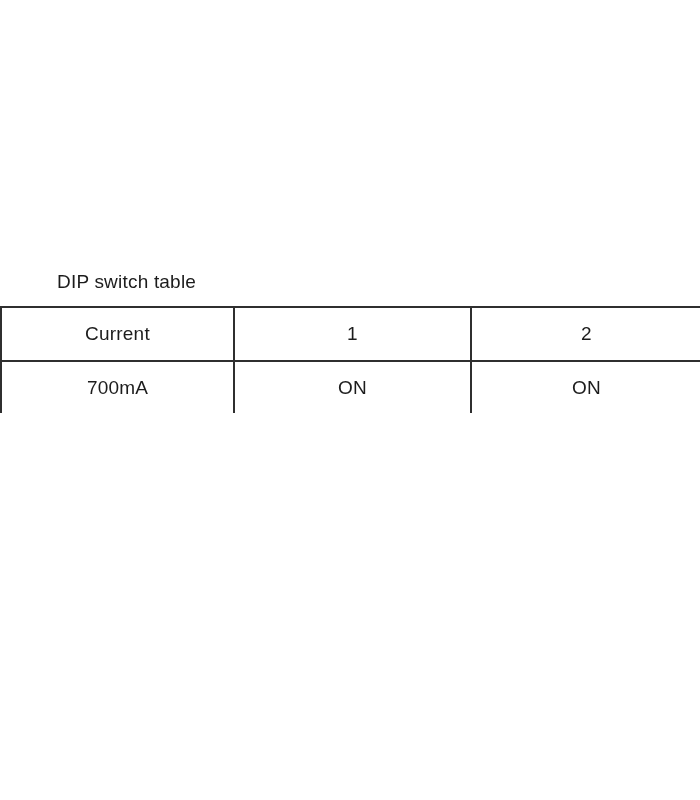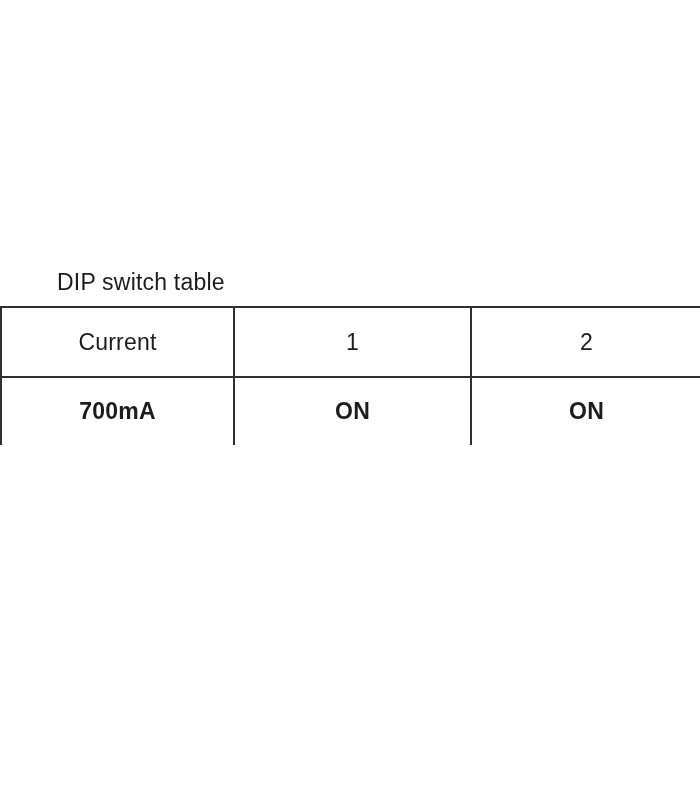--- a/index.html
+++ b/index.html
@@ -11,56 +11,56 @@
     height: 800px;
     background: #ffffff;
     font-family: "Liberation Sans", sans-serif;
     overflow: hidden;
     position: relative;
   }
   .table-title {
     position: absolute;
     top: 271px;
     left: 57px;
-    font-size: 23px;
+    font-size: 19px;
     line-height: 22px;
     color: var(--text-color, #1c1c1c);
     letter-spacing: 0.2px;
     white-space: nowrap;
   }
   table.dip-table {
     position: absolute;
     top: 306px;
     left: 0;
     width: 700px;
     border-collapse: collapse;
     table-layout: fixed;
   }
   .dip-table th,
   .dip-table td {
     border: 2px solid var(--line-color, #2f2f2f);
-    font-size: 23px;
+    font-size: 19px;
     font-weight: 400;
     text-align: center;
     vertical-align: middle;
     color: var(--text-color, #1c1c1c);
-    padding: 12px;
+    padding: 4px;
     letter-spacing: 0.2px;
   }
   
   .dip-table th:last-child,
   .dip-table td:last-child {
     border-right: none;
   }
   
   .dip-table tr:last-child td {
     border-bottom: none;
   }
   .dip-table th { height: 44px; }
-  .dip-table td { height: 43px; font-weight: bold; }
+  .dip-table td { height: 43px; }
 </style>
 </head>
 <body style="background: rgb(255, 255, 255);">
 
 <div class="table-title">DIP switch table</div>
 
 <table class="dip-table">
   <colgroup>
     <col style="width:233px">
     <col style="width:237px">

